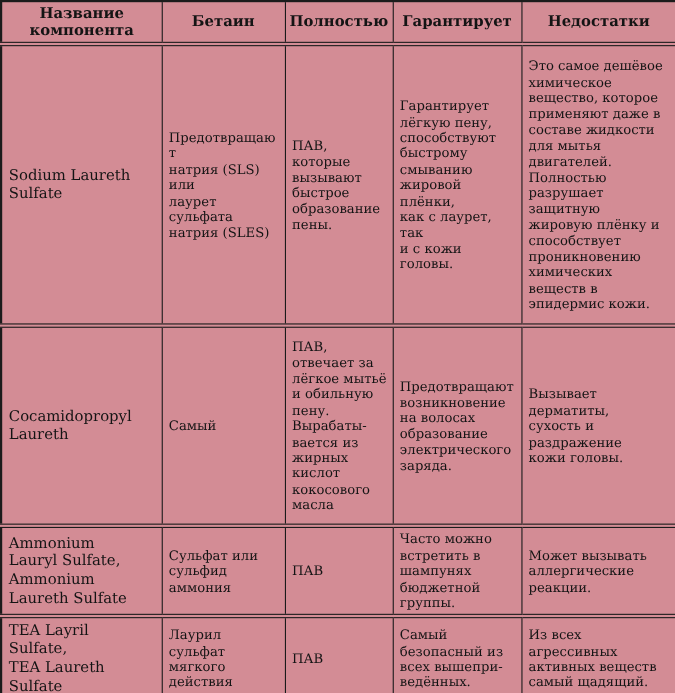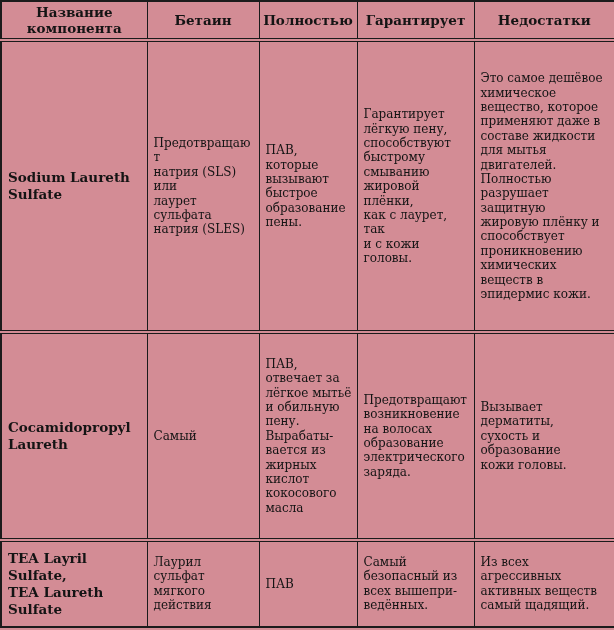--- a/index.html
+++ b/index.html
@@ -32,21 +32,21 @@
   }
   thead th {
     font-size: 13.5px;
     font-weight: bold;
     text-align: center;
     padding: 2px 3px;
     line-height: 1.2;
   }
   td.name-cell {
     font-size: 13.5px;
-    font-weight: bold;
+    font-weight: normal;
     line-height: 1.25;
   }
   tbody tr:last-child td {
     border-bottom: 1px solid #1b1b1b;
   }
 </style>
 </head>
 <body>
 
 <table class="components">
@@ -126,22 +126,40 @@
 масла</td>
       <td>Предотвращают
 возникновение
 на волосах
 образование
 электрического
 заряда.</td>
       <td>Вызывает
 дерматиты,
 сухость и
-образование
+раздражение
 кожи головы.</td>
+    </tr>
+    <tr style="height:80px">
+      <td class="name-cell">Ammonium
+Lauryl Sulfate,
+Ammonium
+Laureth Sulfate</td>
+      <td>Сульфат или
+сульфид
+аммония</td>
+      <td>ПАВ</td>
+      <td>Часто можно
+встретить в
+шампунях
+бюджетной
+группы.</td>
+      <td>Может вызывать
+аллергические
+реакции.</td>
     </tr>
     <tr style="height:70px">
       <td class="name-cell">TEA Layril
 Sulfate,
 TEA Laureth
 Sulfate</td>
       <td>Лаурил сульфат
 мягкого
 действия</td>
       <td>ПАВ</td>

